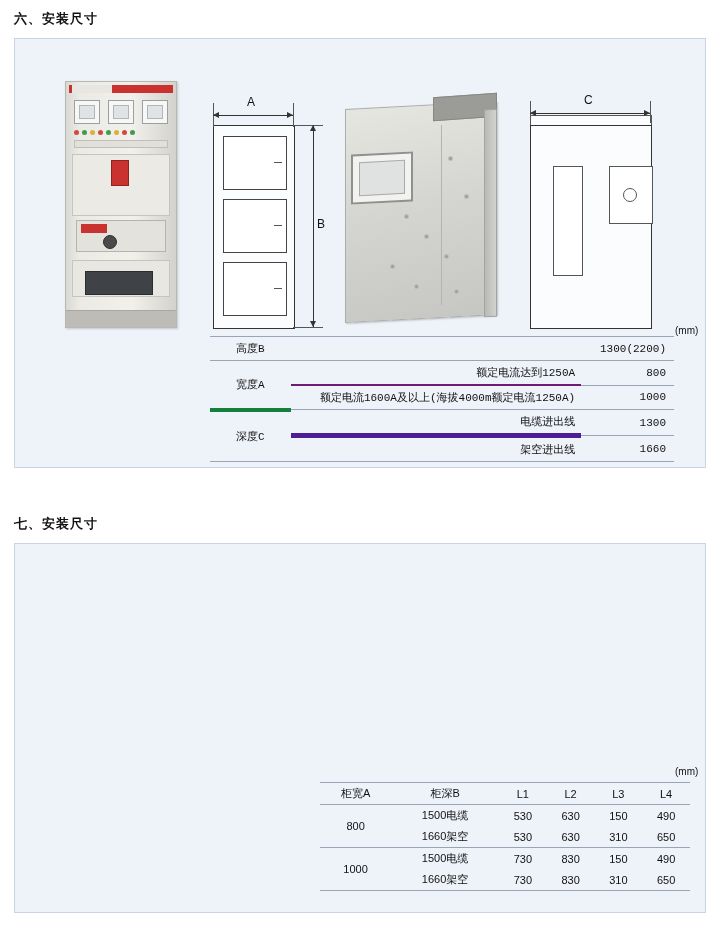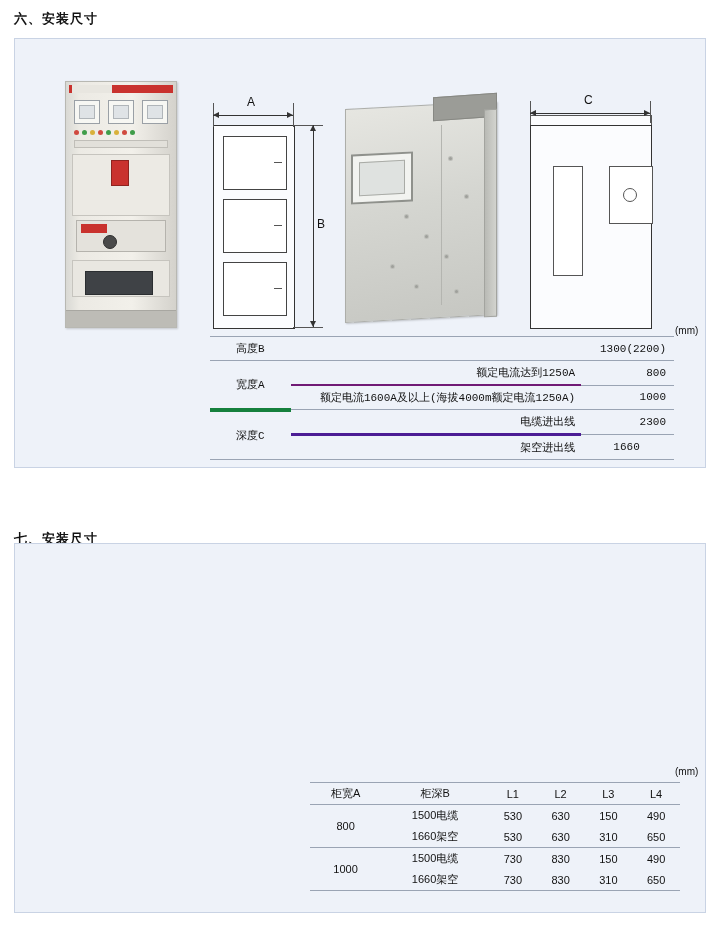--- a/index.html
+++ b/index.html
@@ -15,21 +15,21 @@
     position: relative;
     overflow: hidden;
   }
   .section-title {
     font-size: 13px;
     font-weight: bold;
     color: #111;
     letter-spacing: 1px;
   }
   #sec6-title { position: absolute; left: 14px; top: 10px; }
-  #sec7-title { position: absolute; left: 14px; top: 530px; }
+  #sec7-title { position: absolute; left: 14px; top: 515px; }
 
   .panel {
     position: absolute;
     background: #eef2f9;
     border: 1px solid #c9d3e4;
     box-sizing: border-box;
   }
   #panel6 { left: 14px; top: 38px; width: 692px; height: 430px; }
   #panel7 { left: 14px; top: 543px; width: 692px; height: 370px; }
 
@@ -221,21 +221,21 @@
     font-weight: normal;
     text-align: right;
     vertical-align: middle;
   }
   #table6 { left: 210px; top: 336px; width: 464px; font-family: Liberation Mono, monospace; }
   #table6 td.name { width: 74px; text-align: center; }
   #table6 td.desc { width: 300px; }
   #table6 td.val { text-align: right; width: 80px; padding-right: 8px; }
 
   
-  #table7 { left: 310px; top: 782px; width: 370px; text-align: center; }
+  #table7 { left: 320px; top: 782px; width: 370px; text-align: center; }
   #table7 th, #table7 td { text-align: center; padding: 3px 2px; font-size: 11px; }
   #table7 th { border-top: 1px solid #9aa4b4; border-bottom: 1px solid #9aa4b4; }
 </style>
 </head>
 <body>
 
 <div id="sec6-title" class="section-title">六、安装尺寸</div>
 
 <div id="panel6" class="panel">
 
@@ -347,25 +347,25 @@
       <td class="desc" style="border-bottom:none;">额定电流达到1250A</td>
       <td class="val" style="border-bottom:none;">800</td>
     </tr>
     <tr>
       <td class="desc" style="border-top:2px solid #701a75;">额定电流1600A及以上(海拔4000m额定电流1250A)</td>
       <td class="val" style="border-top:1px solid #9aa4b4;">1000</td>
     </tr>
     <tr>
       <td class="name" rowspan="2" style="border-bottom:1px solid #9aa4b4;">深度C</td>
       <td class="desc" style="border-bottom:none;">电缆进出线</td>
-      <td class="val" style="border-bottom:none;">2300</td>
-    </tr>
-    <tr>
-      <td class="desc" style="border-top:3px solid #4c1d95;">架空进出线</td>
-      <td class="val" style="border-top:1px solid #9aa4b4;text-align:center;">1660</td>
+      <td class="val" style="border-bottom:none;">1300</td>
+    </tr>
+    <tr>
+      <td class="desc" style="border-top:5px solid #4c1d95;">架空进出线</td>
+      <td class="val" style="border-top:1px solid #9aa4b4;">1660</td>
     </tr>
   </tbody>
 </table>
 
 <div id="sec7-title" class="section-title">七、安装尺寸</div>
 
 <div id="panel7" class="panel">
 
   <div class="unit-label" style="left:660px; top:222px;">(mm)</div>
 </div>

